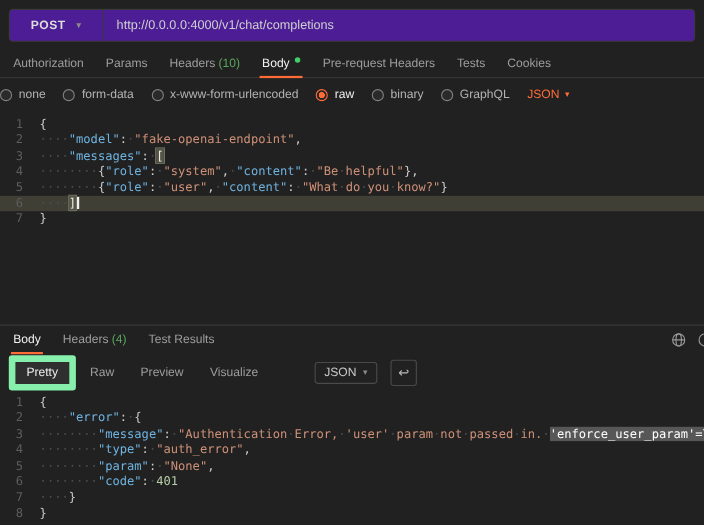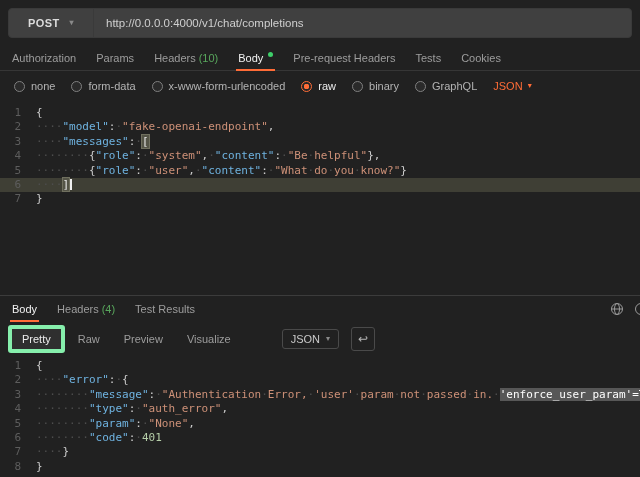--- a/index.html
+++ b/index.html
@@ -2,38 +2,38 @@
 <html><head>
 <meta charset="utf-8">
 <style>
   *{margin:0;padding:0;box-sizing:border-box}
   html,body{width:640px;height:477px;overflow:hidden;background:#212121;
     font-family:"Liberation Sans",sans-serif;color:#c8c8c8;position:relative}
   .abs{position:absolute;left:0;right:0}
 
   
   .topbar{top:0;height:46px}
-  .url-bar{position:absolute;top:8px;left:8px;right:8px;height:30px;background:#404040;
+  .url-bar{position:absolute;top:8px;left:8px;right:8px;height:30px;background:#4c1d95;
     border:1px solid #3a3a3a;border-radius:4px;display:flex;align-items:center;overflow:hidden}
   .method{width:84px;height:100%;display:flex;align-items:center;justify-content:center;gap:10px;
     font-size:11px;font-weight:700;letter-spacing:.4px;color:#dcdcdc;cursor:pointer}
   .chev{color:#8a8a8a;font-size:8px;line-height:1}
   .vsep{width:1px;height:100%;background:#3a3a3a}
   .url-text{padding-left:12px;font-size:11.5px;color:#cfcfcf;white-space:nowrap}
 
   
   .req-tabs{top:46px;height:25px;display:flex;align-items:stretch;padding-left:2px;border-bottom:1px solid #363636}
   .tab{display:flex;align-items:center;padding:0 10px;font-size:11px;color:#9d9d9d;position:relative;cursor:pointer;white-space:nowrap}
   .tab.active{color:#f2f2f2}
   .tab.active::after{content:"";position:absolute;left:8px;right:8px;bottom:-1px;height:2px;background:#ff6c37}
   .tab-count{color:#58a65c;margin-left:3px}
   .green-dot{width:5px;height:5px;border-radius:50%;background:#3ecf6a;margin-left:5px;margin-top:-7px}
 
   
-  .modes{top:71px;height:30px;display:flex;align-items:center;padding-left:14px}
+  .modes{top:71px;height:30px;display:flex;align-items:center;padding-left:0}
   .mode-group{display:flex;align-items:center;gap:16px}
   .mode{display:flex;align-items:center;gap:6px;font-size:11px;color:#b3b3b3;cursor:pointer;white-space:nowrap}
   .radio{width:11px;height:11px;border-radius:50%;border:1px solid #808080;background:#2a2a2a;flex:none}
   .mode.sel .radio{border-color:#ff6c37;background:radial-gradient(circle,#ff6c37 0 2.6px,#262626 3px)}
   .mode.sel{color:#ededed}
   .lang-select{display:flex;align-items:center;gap:5px;color:#ff6c37;font-size:11px;margin-left:16px;cursor:pointer}
   .lang-select .chev{color:#ff6c37}
 
   
   .editor{font-family:"DejaVu Sans Mono",monospace;font-size:11px;letter-spacing:0}
@@ -54,21 +54,21 @@
 
   
   .resp-header{top:295px;height:27px;border-top:1px solid #3c3c3c;display:flex;align-items:stretch;padding-left:2px;position:absolute}
   .resp-header .tab.active::after{bottom:0}
   .resp-icons{position:absolute;right:-8px;top:0;height:100%;display:flex;align-items:center;gap:10px;color:#9a9a9a}
 
   
   .resp-toolbar{top:322px;height:34px;display:flex;align-items:center;padding-left:8px}
   .views{display:flex;align-items:center;gap:2px}
   .view{font-size:11px;color:#9d9d9d;padding:4px 10px;cursor:pointer;border:1px solid transparent}
-  .view.active{background:#2f2f2f;border:4px solid #86efac;border-radius:3px;color:#ededed}
+  .view.active{background:#2f2f2f;border:6px solid #86efac;border-radius:3px;color:#ededed}
   .resp-lang{display:flex;align-items:center;gap:6px;border:1px solid #4a4a4a;border-radius:3px;
     padding:3px 8px;font-size:11px;color:#c9c9c9;margin-left:40px;cursor:pointer}
   .wrap-btn{width:24px;height:24px;border:1px solid #4a4a4a;border-radius:3px;display:flex;
     align-items:center;justify-content:center;color:#b5b5b5;margin-left:12px;cursor:pointer;font-size:12px}
 </style>
 </head>
 <body>
 
 <div class="topbar abs">
   <div class="url-bar">

